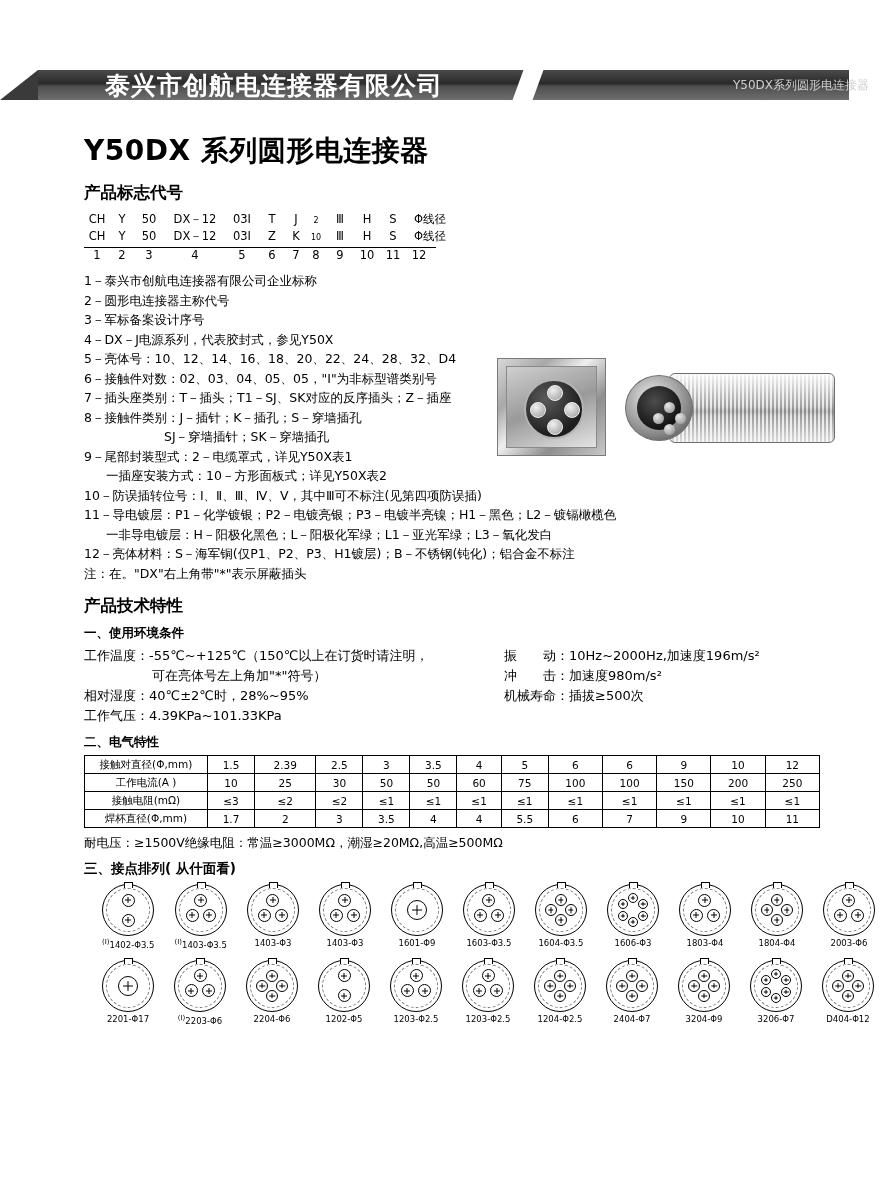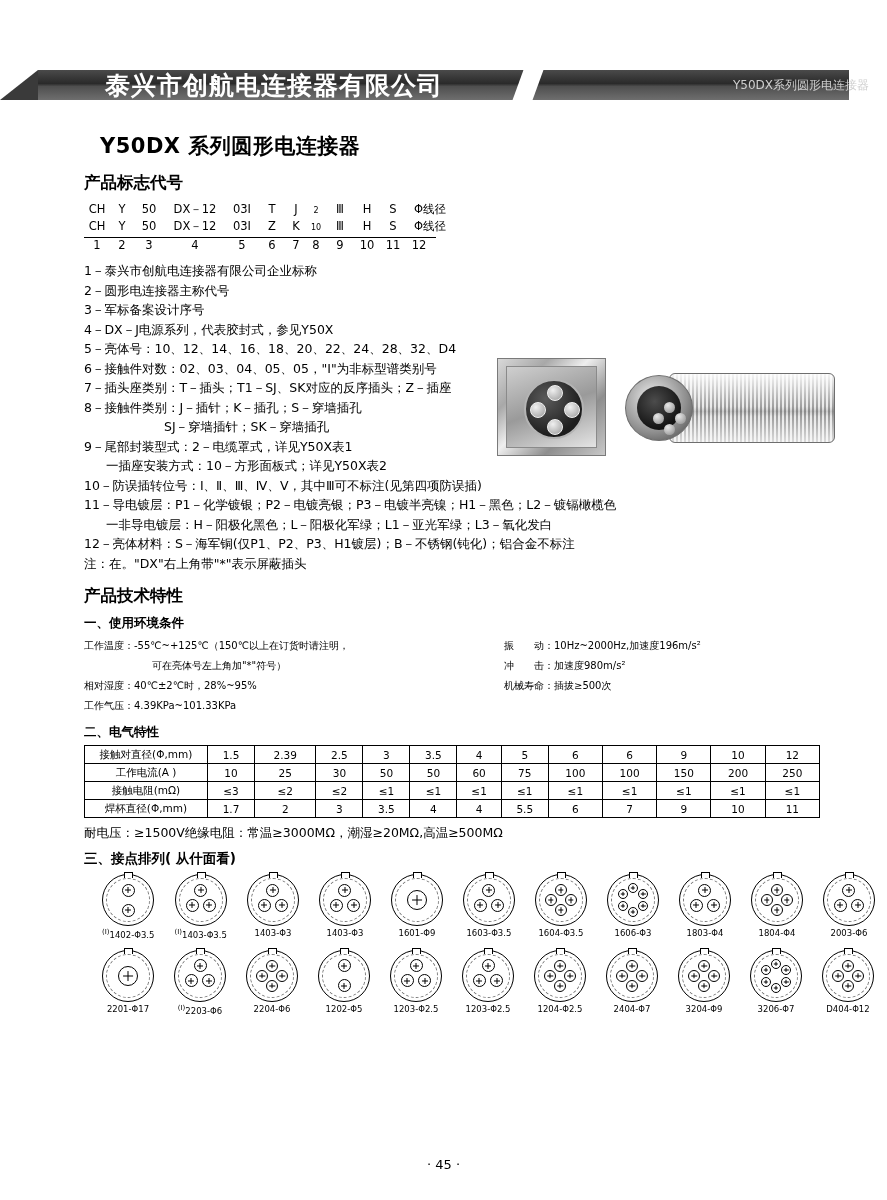--- a/index.html
+++ b/index.html
@@ -76,23 +76,23 @@
   }
 
   
   .content {
     position: absolute;
     left: 84px;
     top: 132px;
     width: 740px;
   }
   h1.title {
-    font-size: 21px;
+    font-size: 28px;
     font-weight: bold;
-    margin: 0 0 10px 16px;
+    margin: 0 0 10px 0;
     letter-spacing: 0.5px;
   }
   p.intro {
     font-size: 12.5px;
     line-height: 21px;
     margin: 0 0 6px 0;
     text-align: justify;
     text-indent: 26px;
     width: 735px;
   }
@@ -235,21 +235,21 @@
   .photo-cyl .s4 { left: 27px; top: 38px; }
 
   
   h3.sub-sect {
     font-size: 12.5px;
     font-weight: bold;
     margin: 8px 0 4px 0;
   }
   .env {
     position: relative;
-    font-size: 10px;
+    font-size: 13px;
     line-height: 20px;
     width: 740px;
   }
   .env .left {
     display: inline-block;
     width: 420px;
     vertical-align: top;
   }
   .env .right {
     display: inline-block;
@@ -812,14 +812,13 @@
               <span class="c" style="width: 10px; height: 10px; left: 9.6077px; top: 26px;"></span>
               <span class="c" style="width: 10px; height: 10px; left: 9.6077px; top: 14px;"></span>
             </div>
             <div class="arr-label">D406-Φ2+4-Φ12</div>
           </div>
         </div>
     </div>
 
   </div>
 
-  <div class="pagenum">· 45 ·</div>
 </div>
 
 </body></html>

